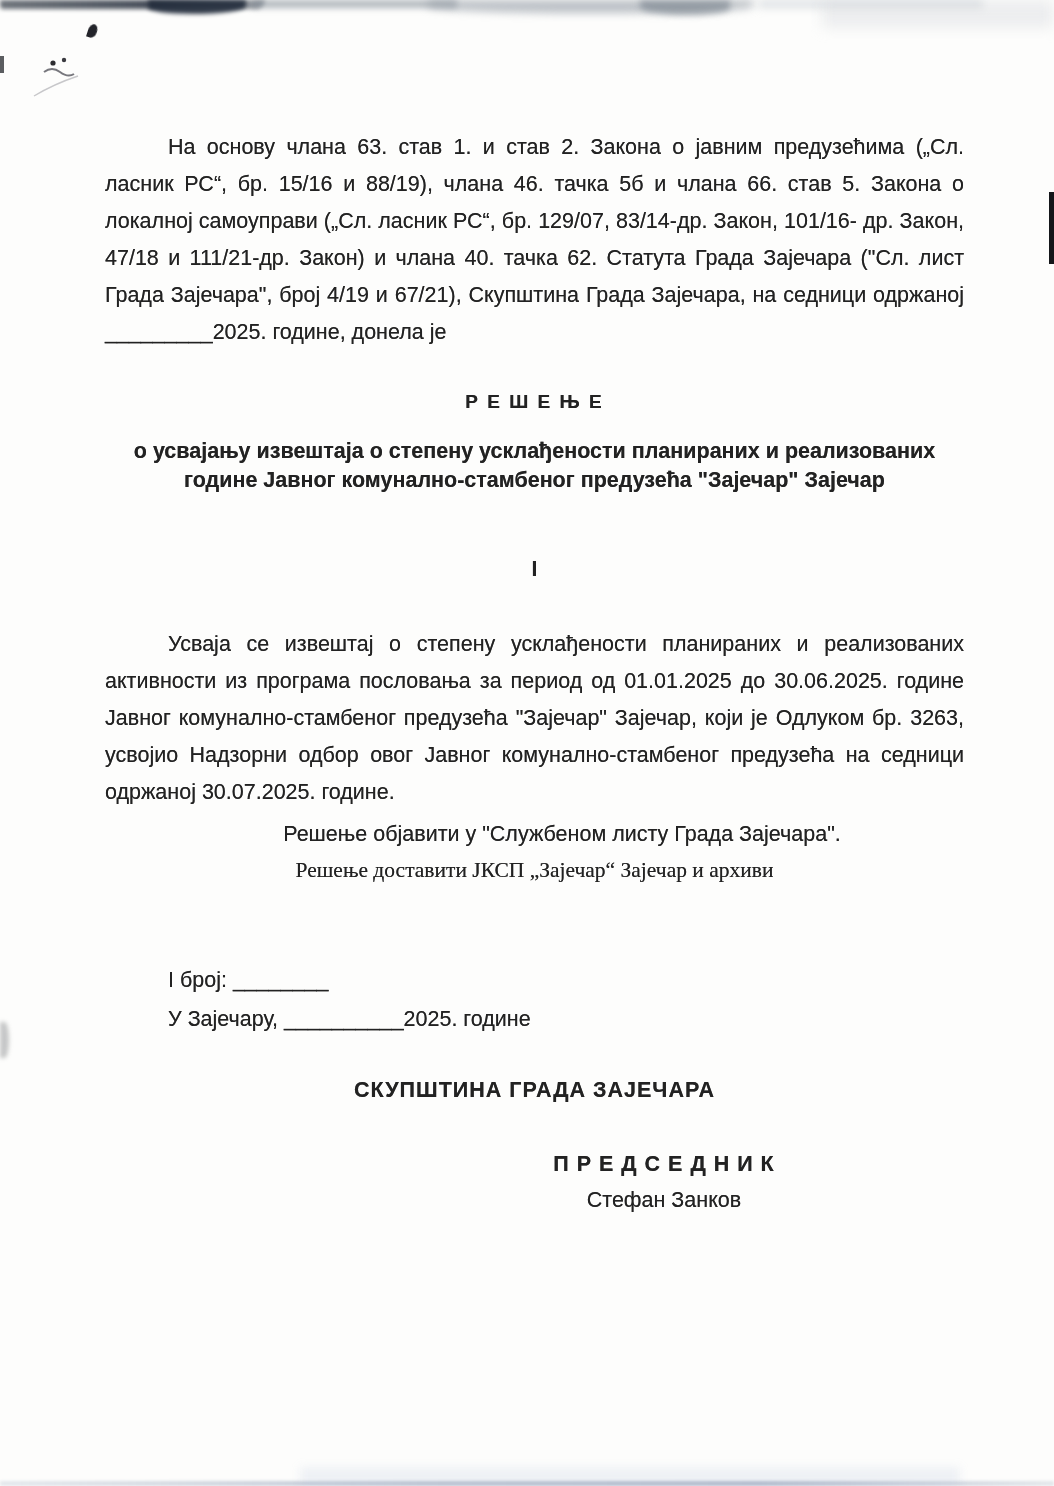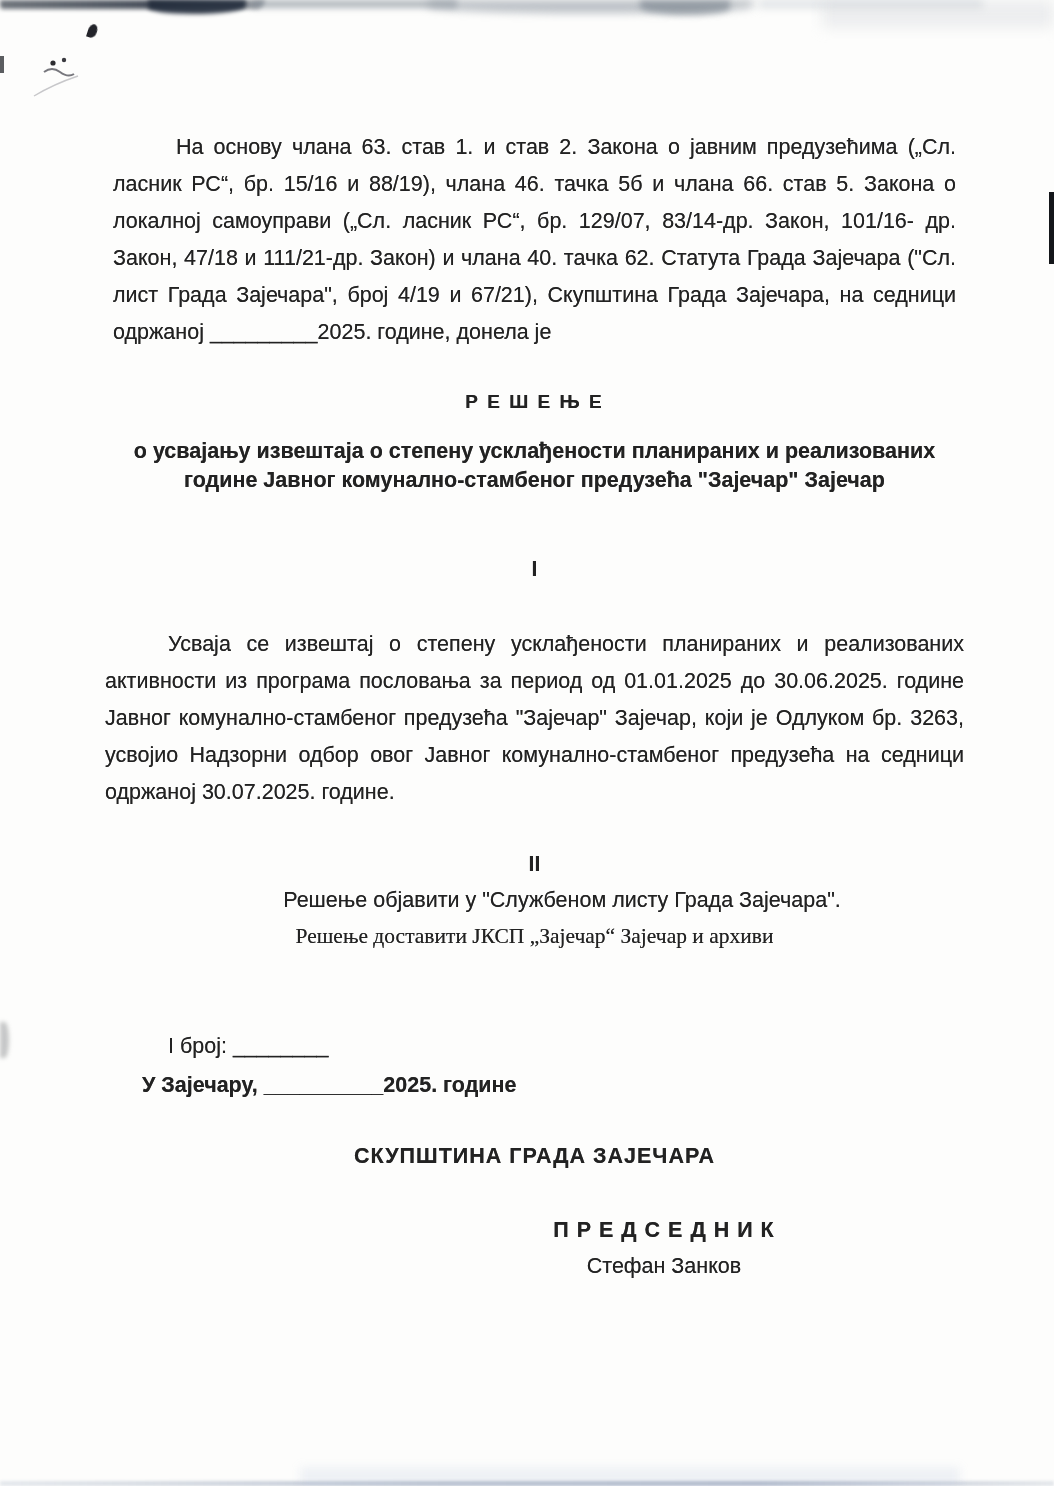--- a/index.html
+++ b/index.html
@@ -29,32 +29,32 @@
   .scribble{left:30px;top:52px;}
   
   .doc{
     position:absolute;inset:0;
     padding:0 90px 0 105px;
     color:#222;
     font-size:21.5px;line-height:37px;
     text-shadow:0 0 .5px rgba(25,25,25,.65);
   }
   .just{text-align:justify;text-align-last:left;text-indent:63px;}
-  .p-intro{margin:129px 8px 0;}
+  .p-intro{margin:129px 0 0;}
   .doc-title{margin:38px 0 0;font-weight:bold;font-size:19px;line-height:26px;letter-spacing:2px;text-align:center;}
   .doc-subtitle{margin:22px 0 12px;font-weight:bold;line-height:29px;text-align:center;}
   .numeral{font-weight:bold;line-height:26px;text-align:center;}
   .n1{margin-top:61px;}
   .p-body{margin:44px 0 0;}
   .n2{margin-top:40px;}
   .p-line2{margin:10px 0 0 55px;line-height:26px;text-align:center;}
   .n3{margin-top:47px;}
   .p-line3{margin:10px 0 14px;line-height:26px;text-align:center;font-family:Liberation Serif, serif;}
   .f-num{margin:82px 0 0 63px;line-height:30px;}
-  .f-place{margin:9px 0 0 37px;line-height:30px;font-weight:bold;}
+  .f-place{margin:9px 0 0 63px;line-height:30px;}
   .assembly{margin:43px 0 0;font-weight:bold;line-height:26px;letter-spacing:1px;text-align:center;}
   .pres-block{width:310px;margin:48px 145px 0 auto;text-align:center;}
   .pres-title{font-weight:bold;line-height:26px;letter-spacing:1px;}
   .pres-name{margin-top:10px;line-height:26px;}
 </style>
 </head>
 <body>
 
 <div class="page">
 
@@ -85,21 +85,20 @@
     <div class="doc-title">Р Е Ш Е Њ Е</div>
 
     <div class="doc-subtitle">
       <div>о усвајању извештаја о степену усклађености планираних и реализованих</div>
       <div>године Јавног комунално-стамбеног предузећа "Зајечар" Зајечар</div>
     </div>
 
     <div class="numeral n1">I</div>
     <p class="p-body just">Усваја се извештај о степену усклађености планираних и реализованих активности из програма пословања за период од 01.01.2025 до 30.06.2025. године Јавног комунално-стамбеног предузећа "Зајечар" Зајечар, који је Одлуком бр. 3263, усвојио Надзорни одбор овог Јавног комунално-стамбеног предузећа на седници одржаној 30.07.2025. године.</p>
 
-    <div class="numeral n2">II</div>
     <p class="p-line2">Решење објавити у "Службеном листу Града Зајечара".</p>
 
     <p class="p-line3">Решење доставити ЈКСП „Зајечар“  Зајечар  и архиви</p>
 
     <div class="f-num"><span>I број: </span><span>________</span></div>
 
     <div class="f-place"><span>У Зајечару, </span><span>__________</span><span>2025. године</span></div>
 
     <div class="assembly">СКУПШТИНА ГРАДА ЗАЈЕЧАРА</div>
 

